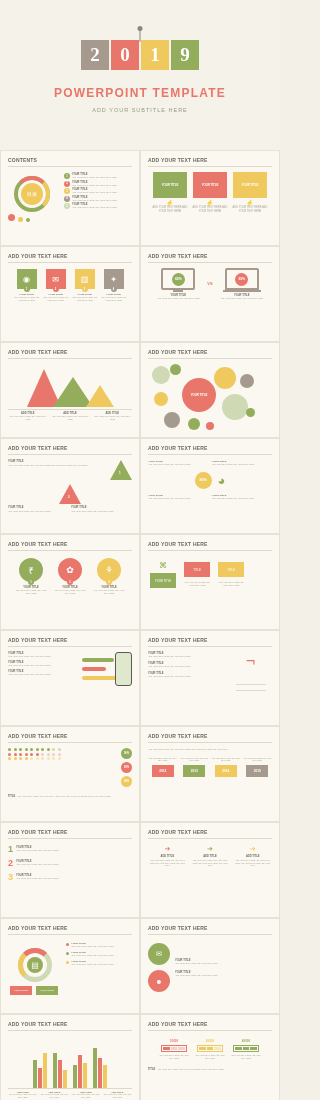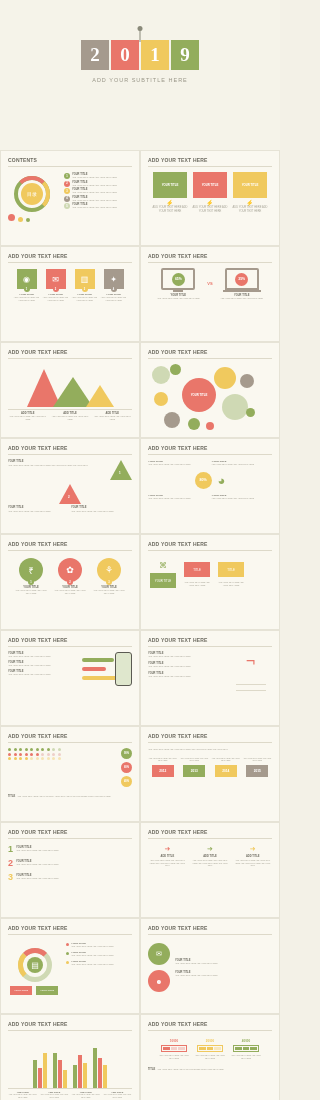--- a/index.html
+++ b/index.html
@@ -83,20 +83,21 @@
 <div class="deck">
 
   <div class="cover">
     <div class="pin"></div>
     <div class="year">
       <div class="y0">2</div>
       <div class="y1">0</div>
       <div class="y2">1</div>
       <div class="y3">9</div>
     </div>
+    <div class="cover-title">POWERPOINT TEMPLATE</div>
     <div class="cover-sub">ADD YOUR SUBTITLE HERE</div>
   </div>
 
   <div class="grid">
 
     <div class="slide">
       <div class="stitle">CONTENTS</div>
       <div class="row" style="gap:4px;">
         <div style="position:relative;width:52px;height:52px;">
           <div class="circ" style="position:absolute;left:6px;top:4px;width:36px;height:36px;border:4px solid #93ad5c;"></div>

